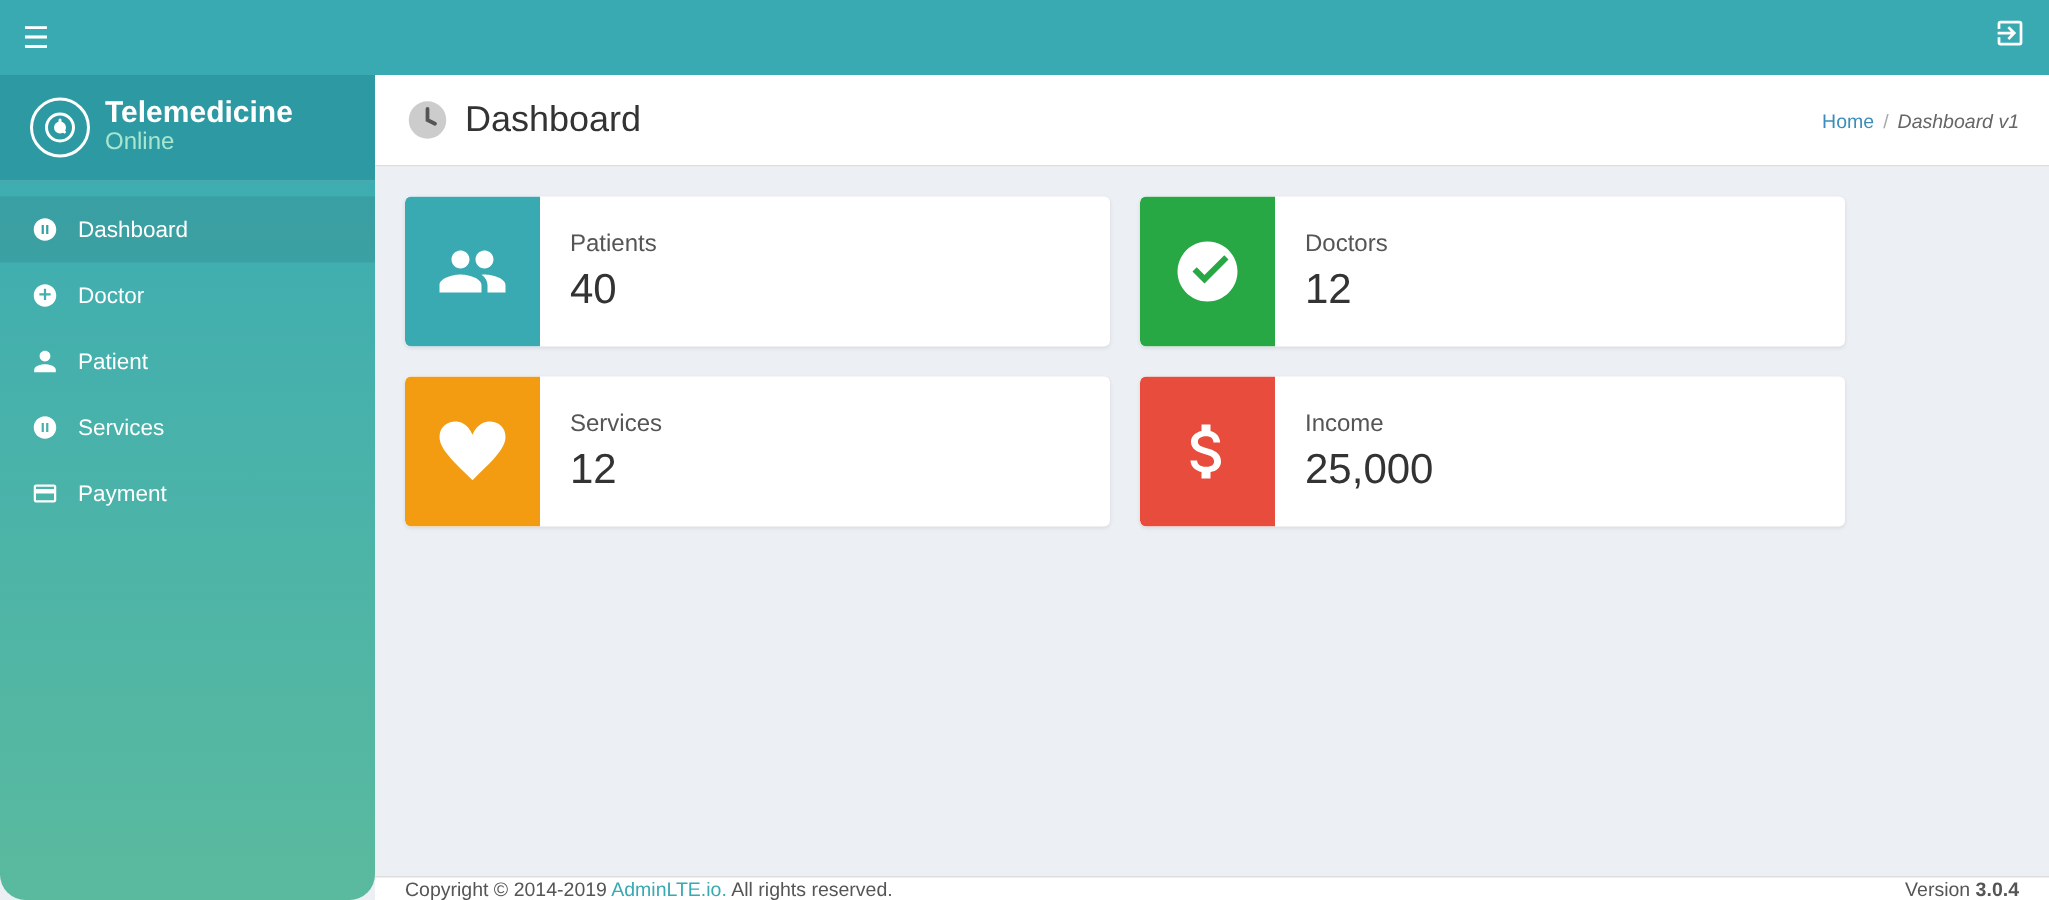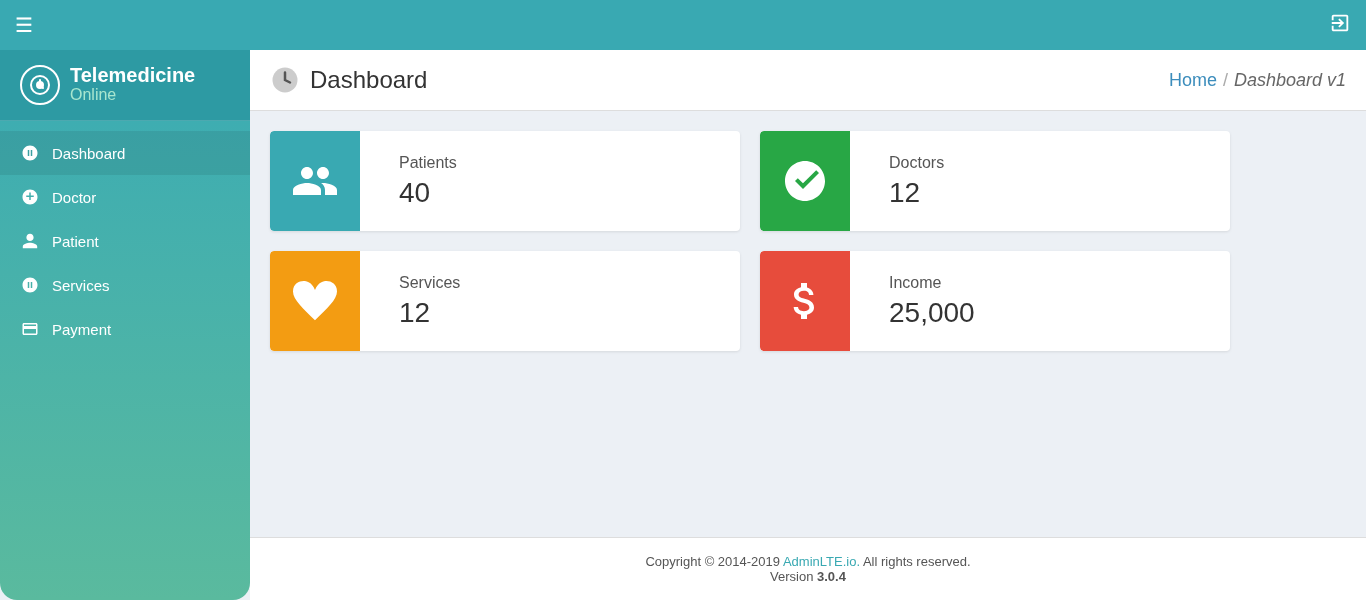--- a/index.html
+++ b/index.html
@@ -138,21 +138,21 @@
       margin-right: 10px;
     }
     .content-header h1 {
       font-size: 24px;
       font-weight: 400;
       color: #333;
     }
     .breadcrumb {
       display: flex;
       align-items: center;
-      font-size: 18px;
+      font-size: 13px;
     }
     .breadcrumb-home {
       color: #3c8dbc;
       cursor: pointer;
     }
     .breadcrumb-sep {
       color: #aaa;
       margin: 0 6px;
     }
     .breadcrumb-current {
@@ -172,21 +172,20 @@
       max-width: 960px;
     }
     .card {
       background: white;
       border-radius: 4px;
       display: flex;
       align-items: stretch;
       box-shadow: 0 1px 3px rgba(0,0,0,0.1);
       overflow: hidden;
       min-height: 100px;
-      gap: 19px;
     }
     .card-icon-block {
       width: 90px;
       display: flex;
       align-items: center;
       justify-content: center;
       flex-shrink: 0;
       border-radius: 4px 0 0 4px;
     }
     .card-icon-block.teal { background: #39a9b2; }
@@ -215,28 +214,27 @@
     .card-value {
       font-size: 28px;
       font-weight: 500;
       color: #333;
     }
 
     
     .footer {
       background: white;
       border-top: 1px solid #ddd;
-      padding: 16px 20px;
+      padding: 0 20px;
       display: flex;
       justify-content: space-between;
       align-items: center;
       font-size: 13px;
       color: #555;
       flex-shrink: 0;
-      flex-direction: column;
     }
     .footer a {
       color: #39a9b2;
       text-decoration: none;
     }
     .footer-version strong {
       font-weight: 700;
     }
   </style>
 </head>

